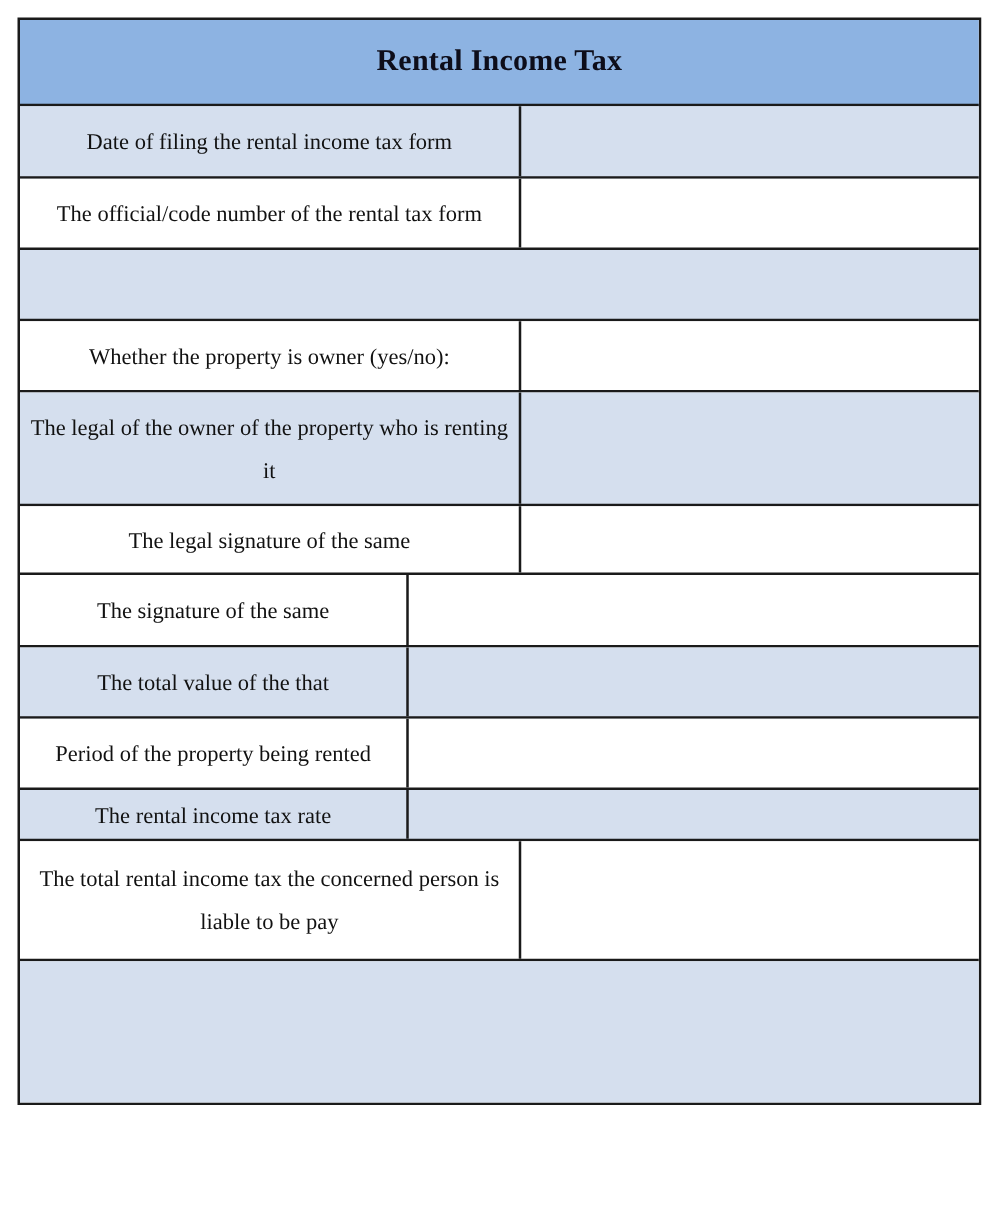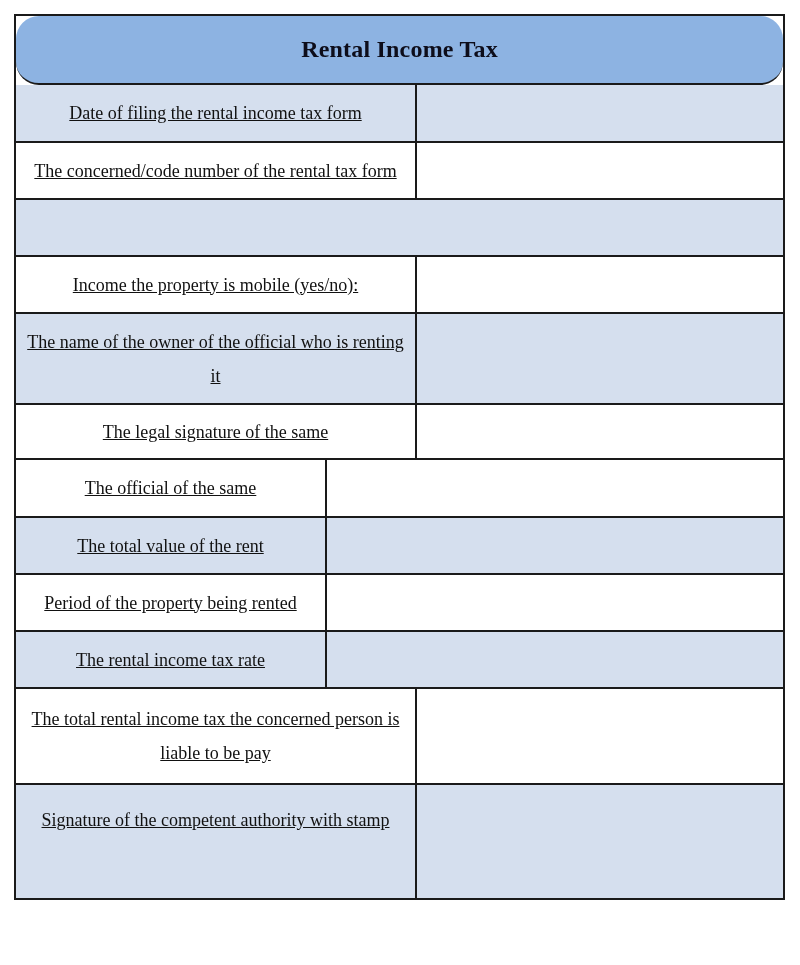--- a/index.html
+++ b/index.html
@@ -1,89 +1,88 @@
 <!DOCTYPE html>
 <html><head>
   <meta charset="utf-8">
   <style>
     html, body { margin: 0; padding: 0; background: #ffffff; }
     body { width: 800px; height: 965px; position: relative; font-family: "Liberation Serif", serif; color: #111; overflow: hidden; }
     .form { position: absolute; left: 14px; top: 14px; width: 771px; border: 2px solid #1a1a1a; box-sizing: border-box; }
-    .title-row { height: 69px; background: #8db3e2; display: flex; align-items: center; justify-content: center; border-bottom: 2px solid #1a1a1a; box-sizing: border-box; border-radius: 23px; }
+    .title-row { height: 69px; background: #8db3e2; display: flex; align-items: center; justify-content: center; border-bottom: 2px solid #1a1a1a; box-sizing: border-box; }
     .title { font-weight: bold; font-size: 24px; color: #0d0d1a; letter-spacing: 0.2px; }
     .row { display: flex; border-bottom: 2px solid #1a1a1a; box-sizing: border-box; }
     .row:last-child { border-bottom: none; }
     .row.shaded { background: #d5dfee; }
     .row.plain { background: #ffffff; }
-    .label { box-sizing: border-box; border-right: 2px solid #1a1a1a; display: flex; align-items: center; justify-content: center; text-align: center; font-size: 18px; line-height: 34px; padding: 0 8px; text-decoration: underline; }
+    .label { box-sizing: border-box; border-right: 2px solid #1a1a1a; display: flex; align-items: center; justify-content: center; text-align: center; font-size: 18px; line-height: 34px; padding: 0 8px; }
     .label.top { align-items: flex-start; padding-top: 18px; }
     .field { flex: 1; box-sizing: border-box; }
     .w-wide .label { width: 401px; }
     .w-narrow .label { width: 311px; }
   </style>
 </head>
 <body>
 
 <div class="form">
   <div class="title-row">
     <span class="title">Rental Income Tax</span>
   </div>
 
   <div class="row shaded w-wide" style="height:58px">
     <div class="label">Date of filing the rental income tax form</div>
     <div class="field"></div>
   </div>
 
   <div class="row plain w-wide" style="height:57px">
-    <div class="label">The concerned/code number of the rental tax form</div>
+    <div class="label">The official/code number of the rental tax form</div>
     <div class="field"></div>
   </div>
 
   <div class="row shaded w-wide" style="height:57px">
     <div class="field"></div>
   </div>
 
   <div class="row plain w-wide" style="height:57px">
-    <div class="label">Income the property is mobile (yes/no):</div>
+    <div class="label">Whether the property is owner (yes/no):</div>
     <div class="field"></div>
   </div>
 
   <div class="row shaded w-wide" style="height:91px">
-    <div class="label">The name of the owner of the official who is renting it</div>
+    <div class="label">The legal of the owner of the property who is renting it</div>
     <div class="field"></div>
   </div>
 
   <div class="row plain w-wide" style="height:55px">
     <div class="label">The legal signature of the same</div>
     <div class="field"></div>
   </div>
 
 
   <div class="row plain w-narrow" style="height:58px">
-    <div class="label">The official of the same</div>
+    <div class="label">The signature of the same</div>
     <div class="field"></div>
   </div>
 
   <div class="row shaded w-narrow" style="height:57px">
-    <div class="label">The total value of the rent</div>
+    <div class="label">The total value of the that</div>
     <div class="field"></div>
   </div>
 
   <div class="row plain w-narrow" style="height:57px">
     <div class="label">Period of the property being rented</div>
     <div class="field"></div>
   </div>
 
-  <div class="row shaded w-narrow" style="height:57px">
+  <div class="row shaded w-narrow" style="height:41px">
     <div class="label">The rental income tax rate</div>
     <div class="field"></div>
   </div>
 
   <div class="row plain w-wide" style="height:96px">
     <div class="label">The total rental income tax the concerned person is liable to be pay</div>
     <div class="field"></div>
   </div>
 
   <div class="row shaded w-wide" style="height:113px">
-    <div class="label top">Signature of the competent authority with stamp</div>
     <div class="field"></div>
   </div>
 </div>
 
 </body></html>

